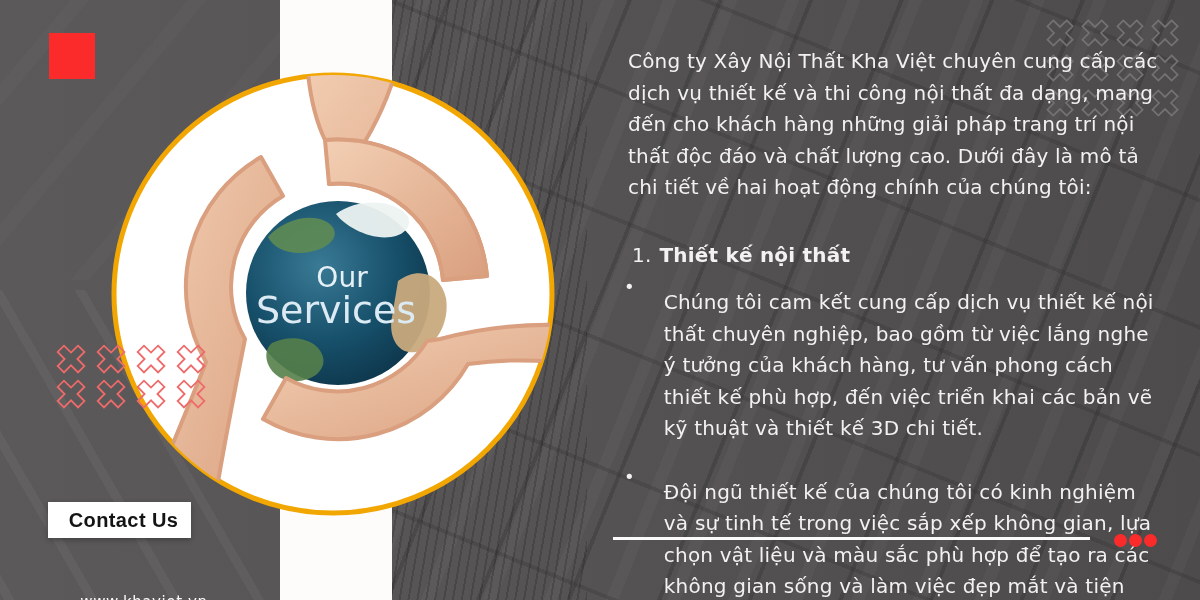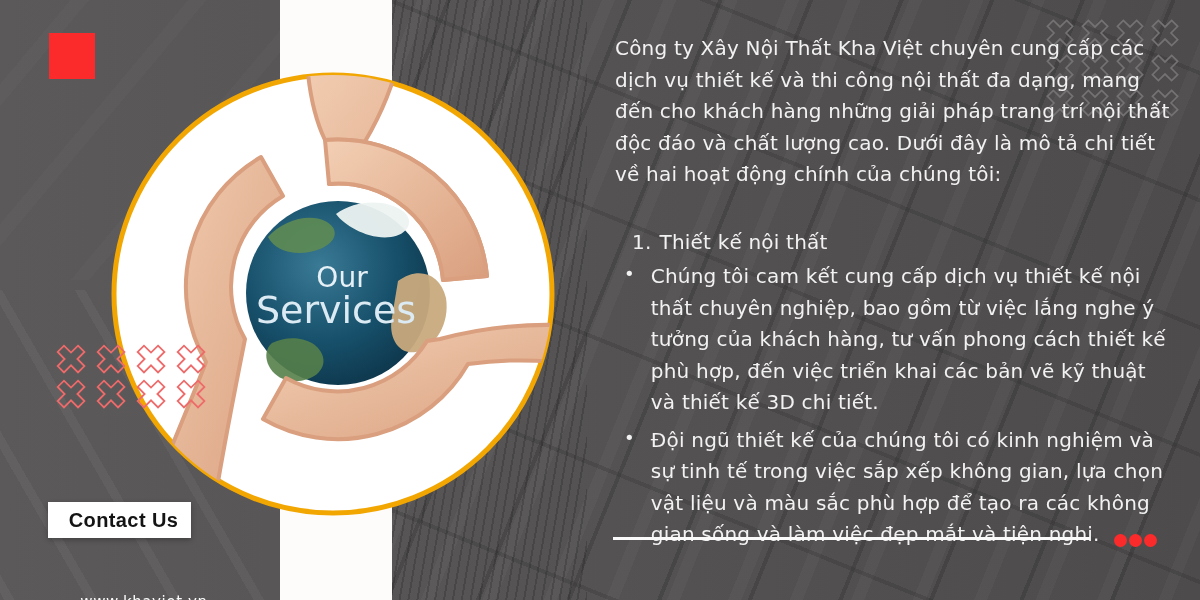--- a/index.html
+++ b/index.html
@@ -38,25 +38,25 @@
   .circle-art{position:absolute;left:110px;top:71px;}
   
   .crosses{position:absolute;}
   .crosses.gray{left:1043px;top:16px;}
   .crosses.red{left:53px;top:341px;}
   
   .content{
     position:absolute;left:612px;top:30px;width:562px;
     color:#f3f2f2;font-size:20px;line-height:31.5px;letter-spacing:.2px;
   }
-  .content p{margin:3px;}
+  .content p{margin:16px;}
   .list-block{margin-top:36px;}
   .list-heading{padding-left:20px;}
   .list-heading .num{font-weight:400;margin-right:8px;}
-  .list-heading .ttl{font-weight:400;margin-top:32px;}
+  .list-heading .ttl{font-weight:700;margin-top:32px;}
   ul.bullets{list-style:none;margin:0;padding:0 0 0 12px;}
   ul.bullets li{display:flex;gap:13px;}
   ul.bullets .marker{flex:0 0 auto;font-size:18px;line-height:31.5px;}
   
   .separator{position:absolute;left:613px;top:537px;width:477px;height:3px;background:#fafafa;}
   .dots{position:absolute;left:1114px;top:534px;display:flex;gap:2px;}
   .dots span{width:13px;height:13px;border-radius:50%;background:#fb2b2b;}
   
   .contact-btn{
     position:absolute;left:48px;top:502px;width:143px;height:36px;

